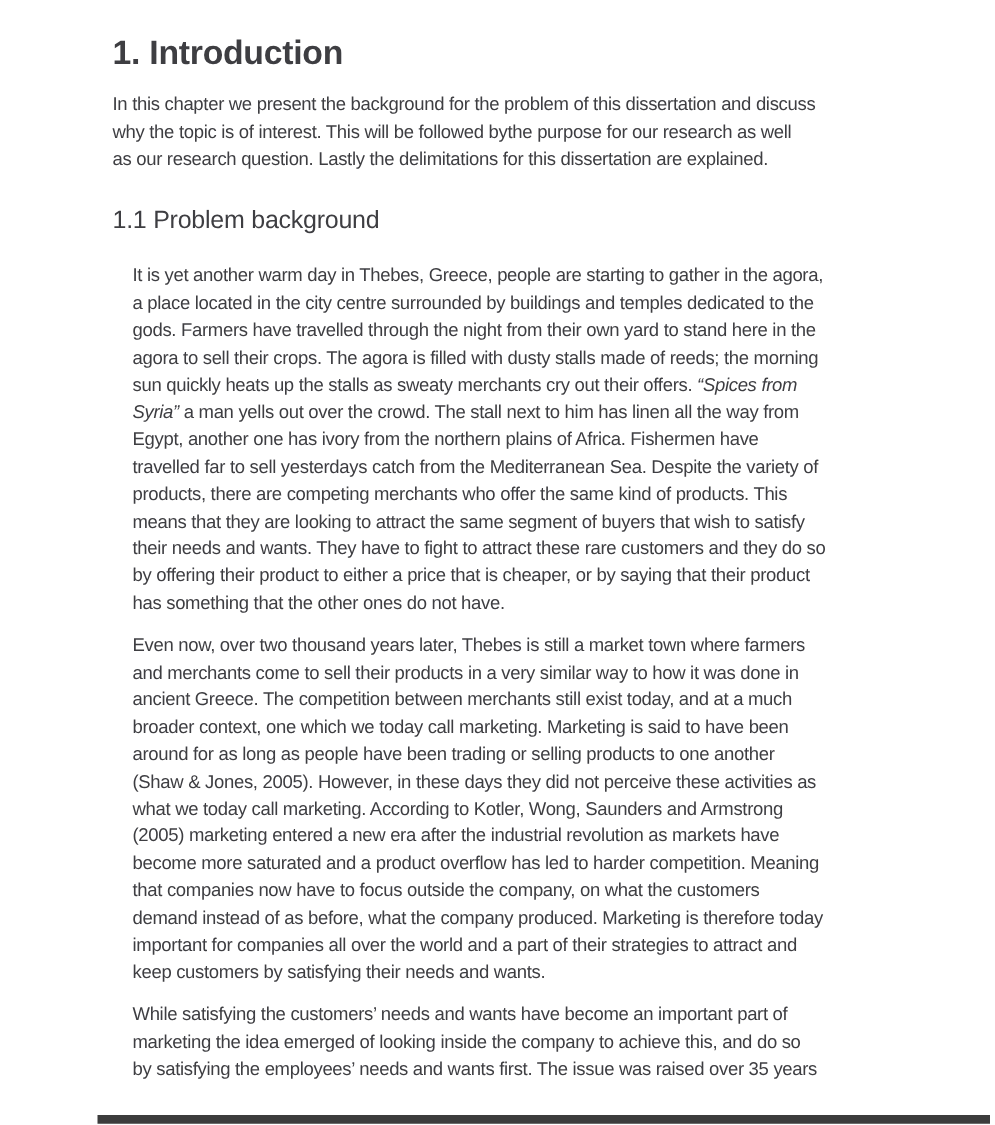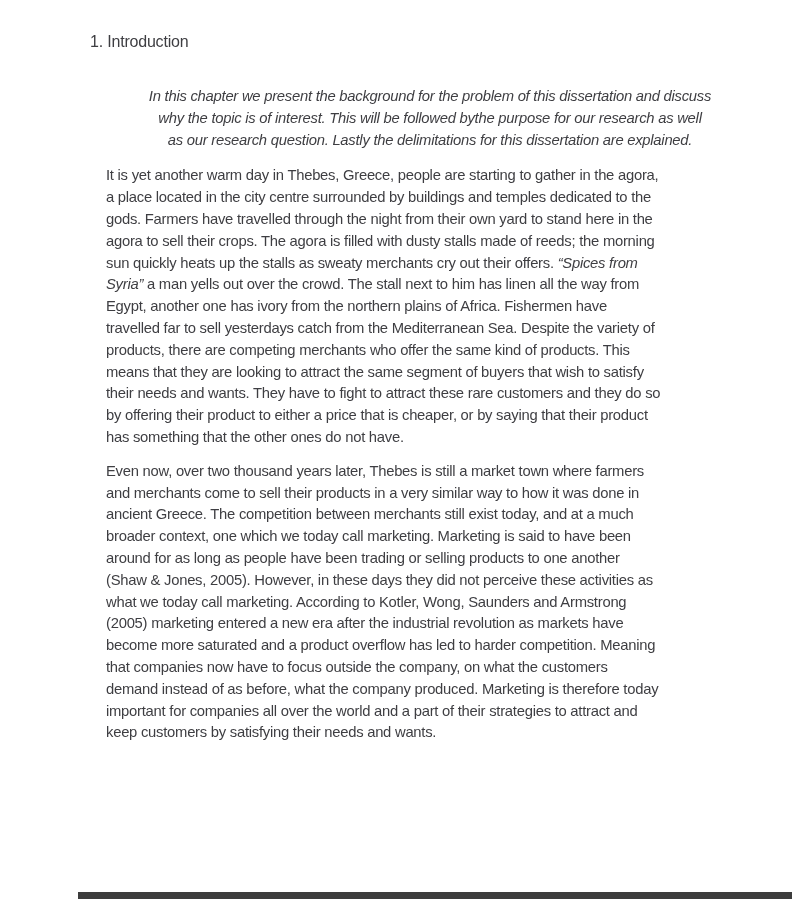--- a/index.html
+++ b/index.html
@@ -9,44 +9,42 @@
     background: #ffffff;
     font-family: "Liberation Sans", sans-serif;
     color: #3e3e42;
     position: relative;
     overflow: hidden;
   }
   .doc {
     padding: 26px 26px 0 90px;
   }
   h1.chapter {
-    font-size: 16px;
-    font-weight: 400;
+    font-size: 27px;
+    font-weight: 700;
     line-height: 32px;
     letter-spacing: -0.2px;
-    margin: 0 0 28px 0;
+    margin: 0 0 16px 0;
   }
   h2.section {
     font-size: 20px;
     font-weight: 400;
     line-height: 26px;
     letter-spacing: -0.2px;
     margin: 0 0 22px 0;
   }
   p.body-text {
     white-space: pre-line;
     font-size: 14.8px;
     line-height: 21.8px;
     letter-spacing: -0.25px;
     margin: 0 0 12px 16px;
   }
   p.intro {
-    font-style: italic;
-    margin: 0 0 14px 0;
-    text-align: center;
+    margin: 0 0 24px 0;
   }
   p.body-text em { font-style: italic; }
   .bottom-bar {
     position: absolute;
     left: 78px;
     top: 892px;
     width: 714px;
     height: 7px;
     background: #3c3c3c;
   }
@@ -55,20 +53,21 @@
 <body style="background: rgb(255, 255, 255); color: rgb(62, 62, 66);">
 
 <main class="doc">
 
   <h1 class="chapter">1. Introduction</h1>
 
   <p class="body-text intro">In this chapter we present the background for the problem of this dissertation and discuss
 why the topic is of interest. This will be followed bythe purpose for our research as well
 as our research question. Lastly the delimitations for this dissertation are explained.</p>
 
+  <h2 class="section">1.1 Problem background</h2>
 
   <p class="body-text"><span>It is yet another warm day in Thebes, Greece, people are starting to gather in the agora,
 a place located in the city centre surrounded by buildings and temples dedicated to the
 gods. Farmers have travelled through the night from their own yard to stand here in the
 agora to sell their crops. The agora is filled with dusty stalls made of reeds; the morning
 sun quickly heats up the stalls as sweaty merchants cry out their offers. </span><em>“Spices from
 Syria”</em><span> a man yells out over the crowd. The stall next to him has linen all the way from
 Egypt, another one has ivory from the northern plains of Africa. Fishermen have
 travelled far to sell yesterdays catch from the Mediterranean Sea. Despite the variety of
 products, there are competing merchants who offer the same kind of products. This
@@ -84,16 +83,19 @@
 around for as long as people have been trading or selling products to one another
 (Shaw &amp; Jones, 2005). However, in these days they did not perceive these activities as
 what we today call marketing. According to Kotler, Wong, Saunders and Armstrong
 (2005) marketing entered a new era after the industrial revolution as markets have
 become more saturated and a product overflow has led to harder competition. Meaning
 that companies now have to focus outside the company, on what the customers
 demand instead of as before, what the company produced. Marketing is therefore today
 important for companies all over the world and a part of their strategies to attract and
 keep customers by satisfying their needs and wants.</p>
 
+  <p class="body-text">While satisfying the customers’ needs and wants have become an important part of
+marketing the idea emerged of looking inside the company to achieve this, and do so
+by satisfying the employees’ needs and wants first. The issue was raised over 35 years</p>
 
 </main>
 
 <div class="bottom-bar" style="background: rgb(60, 60, 60);"></div>
 
 </body></html>

